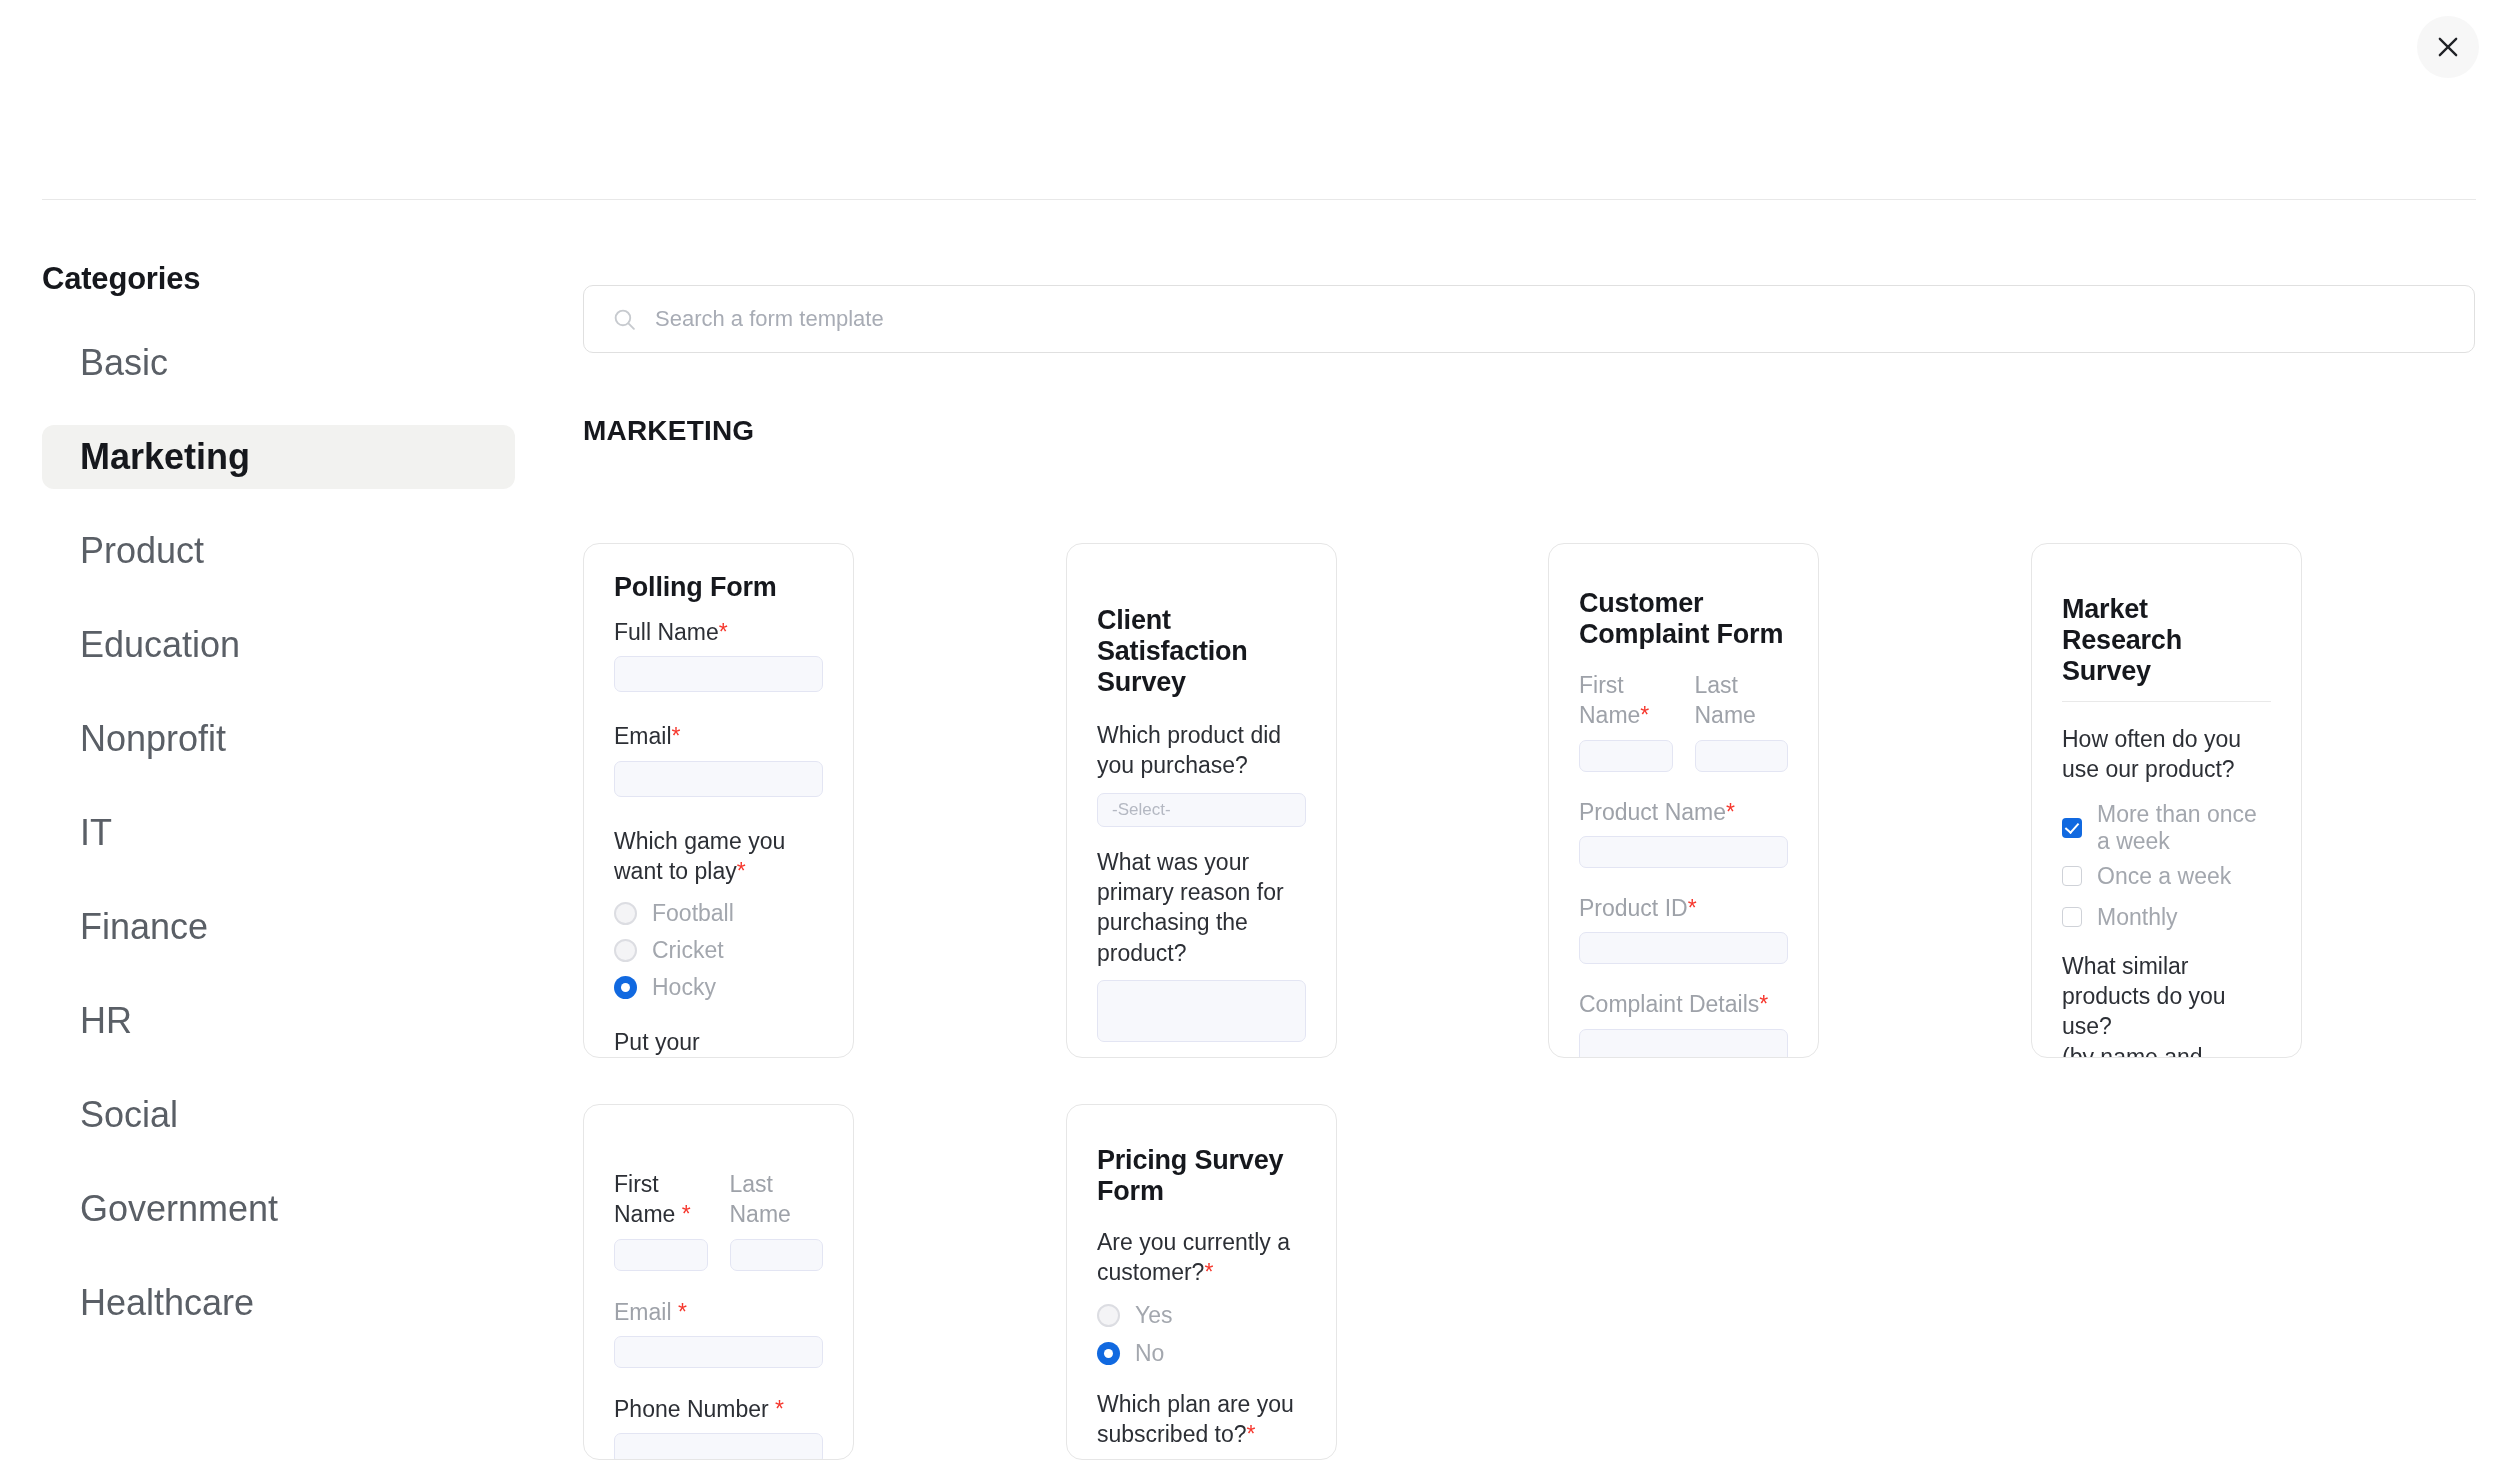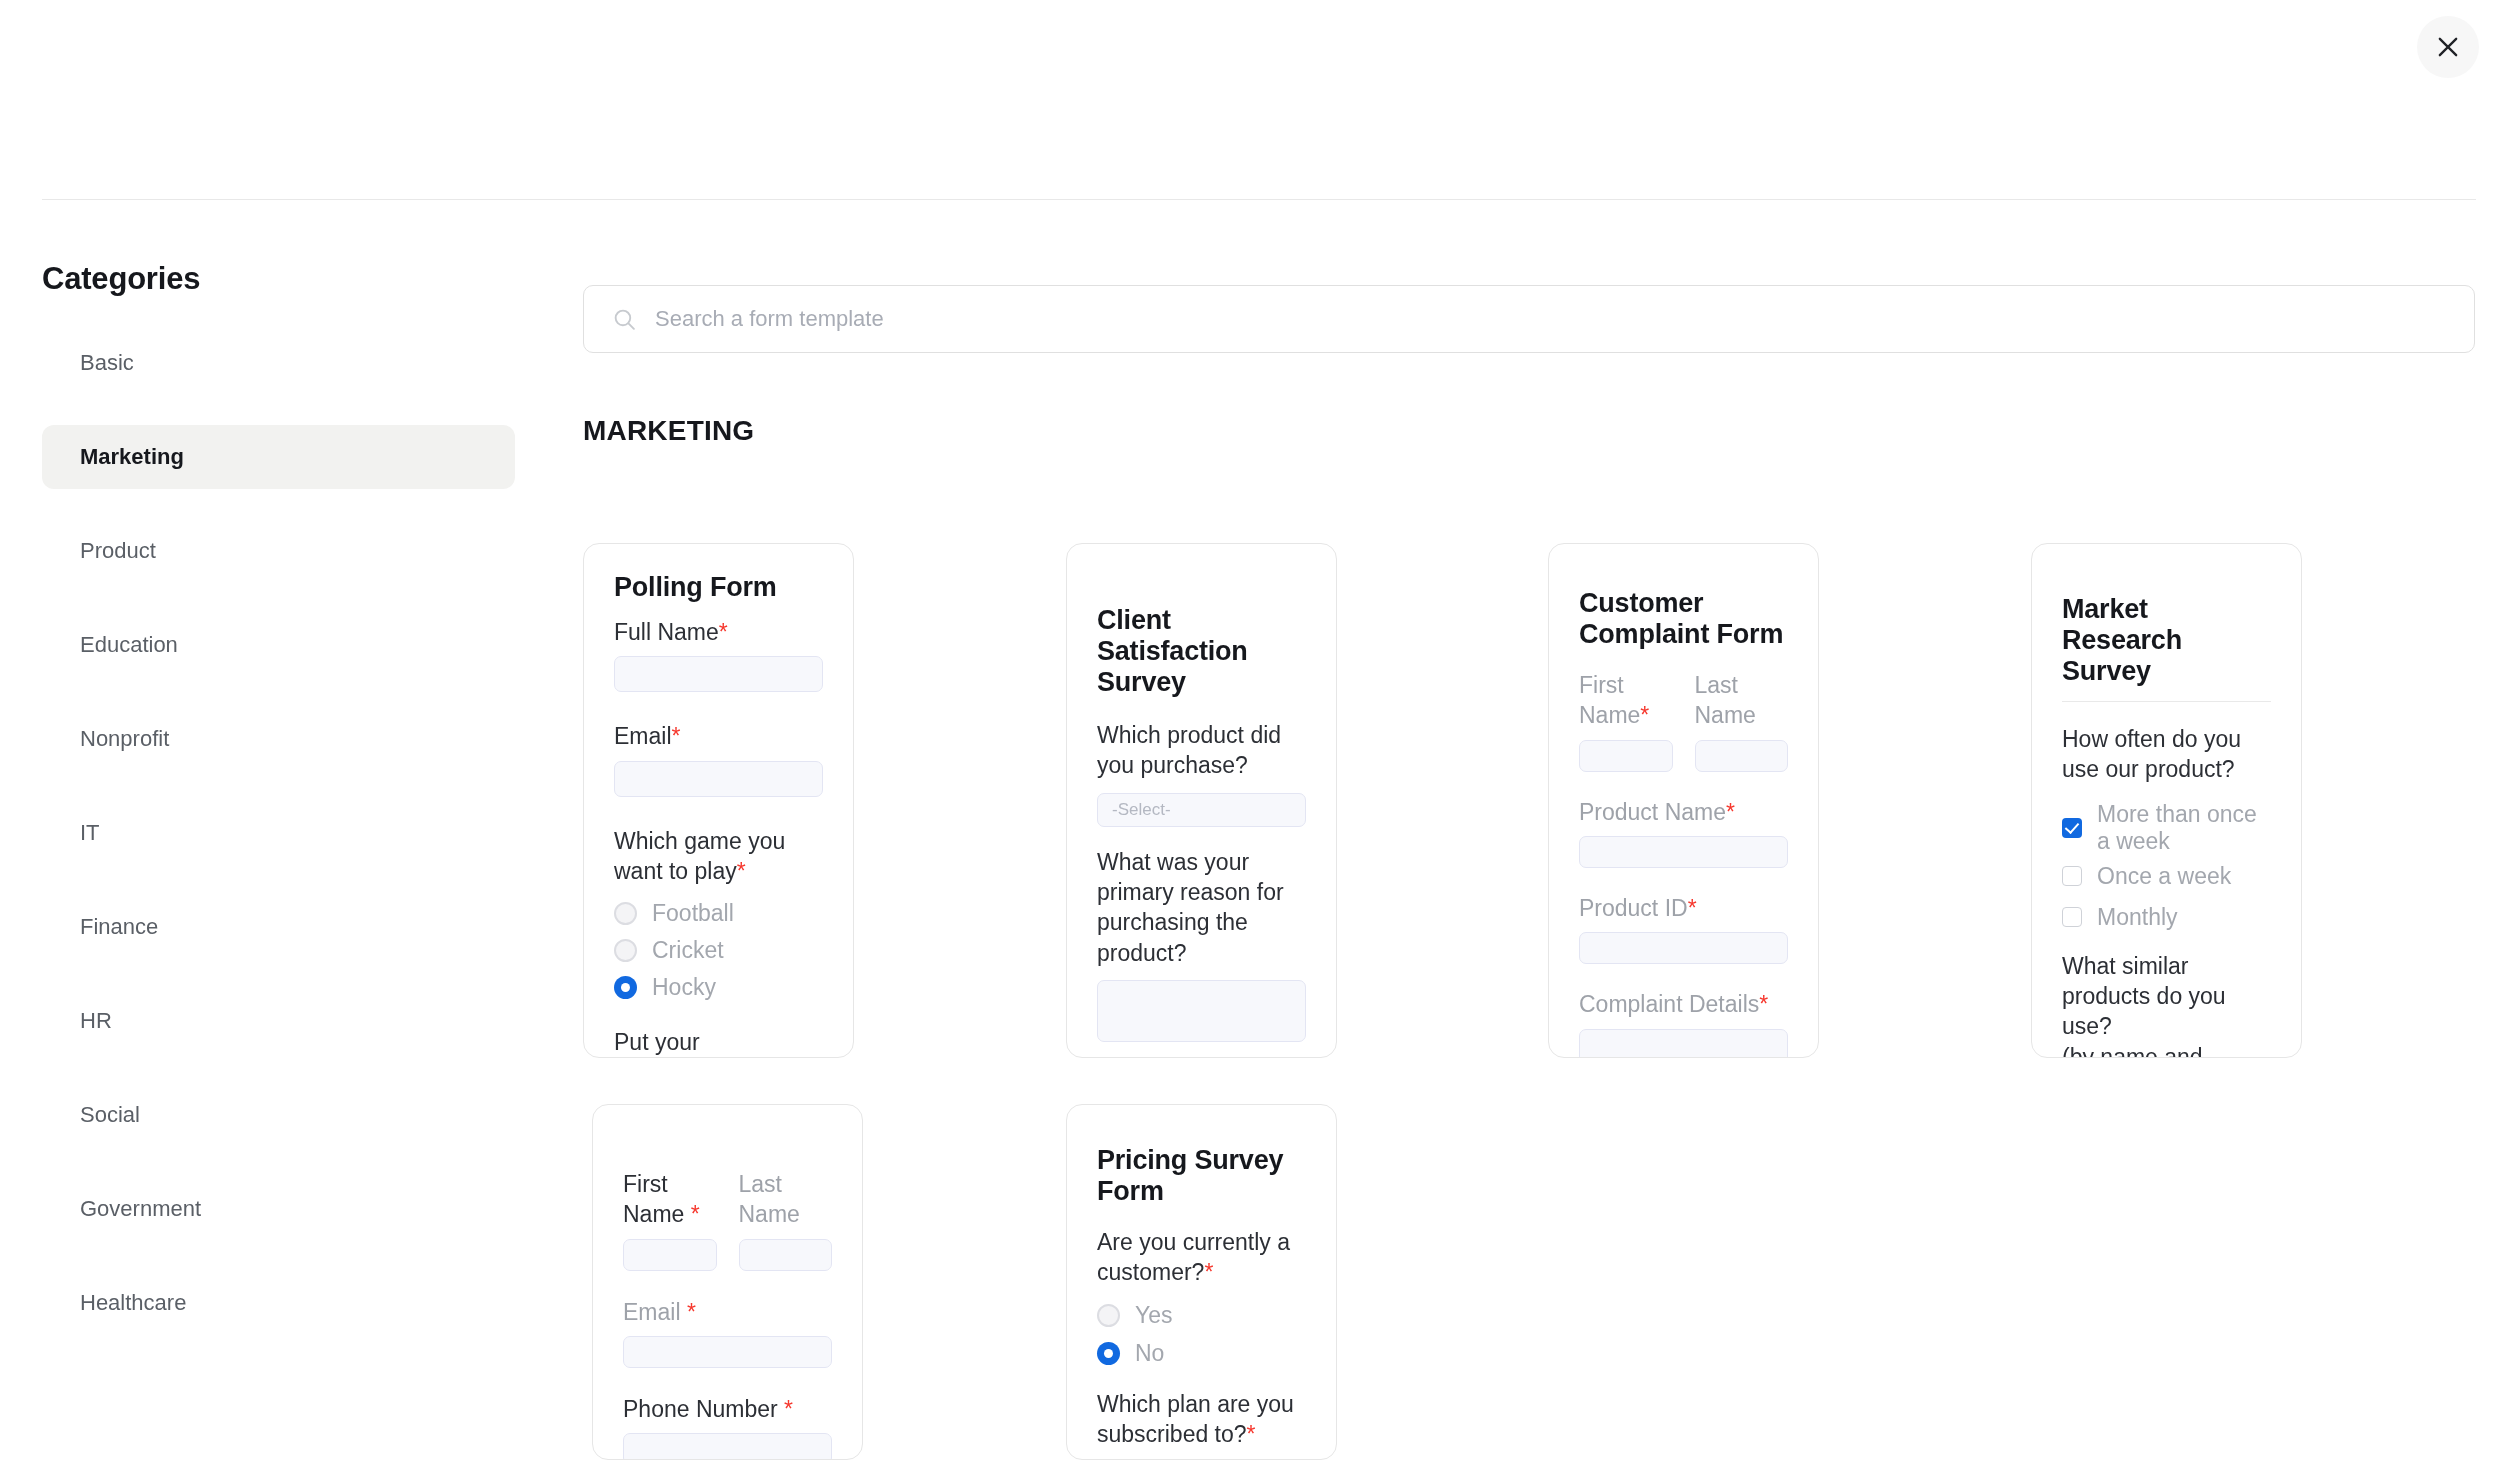--- a/index.html
+++ b/index.html
@@ -75,21 +75,21 @@
     letter-spacing: -0.2px;
   }
   .sidebar-list { margin-top: 34px; }
   .sidebar-item {
     height: 64px;
     margin: 0 42px 0 42px;
     display: flex;
     align-items: center;
     padding-left: 38px;
     border-radius: 12px;
-    font-size: 22px;
+    font-size: 36px;
     color: #5a5f66;
     cursor: pointer;
     margin-bottom: 30px;
   }
   .sidebar-item.active {
     background: #f2f2f0;
     color: #16181d;
     font-weight: bold;
   }
 
@@ -393,21 +393,21 @@
         <div class="opt-row">
           <span class="cbx"></span>
           <span class="opt-label">Monthly</span>
         </div>
       </div>
       <div class="field-label" style="margin-top:20px;">What similar products do you use?</div>
       <div class="field-label">(by name and brand)</div>
 
     </div>
 
-    <div class="card" style="left:9px; top:561px; width:271px; height:356px; padding-top:46px;">
+    <div class="card" style="left:0px; top:561px; width:271px; height:356px; padding-top:46px;">
       <div class="row2" style="margin-top:18px;">
         <div>
           <div class="field-label">
             <span>First Name</span> <span class="req">*</span>
           </div>
           <div class="input-box h-sm" style="margin-top:9px;"></div>
         </div>
         <div>
           <div class="field-label muted">Last Name</div>
           <div class="input-box h-sm" style="margin-top:9px;"></div>

